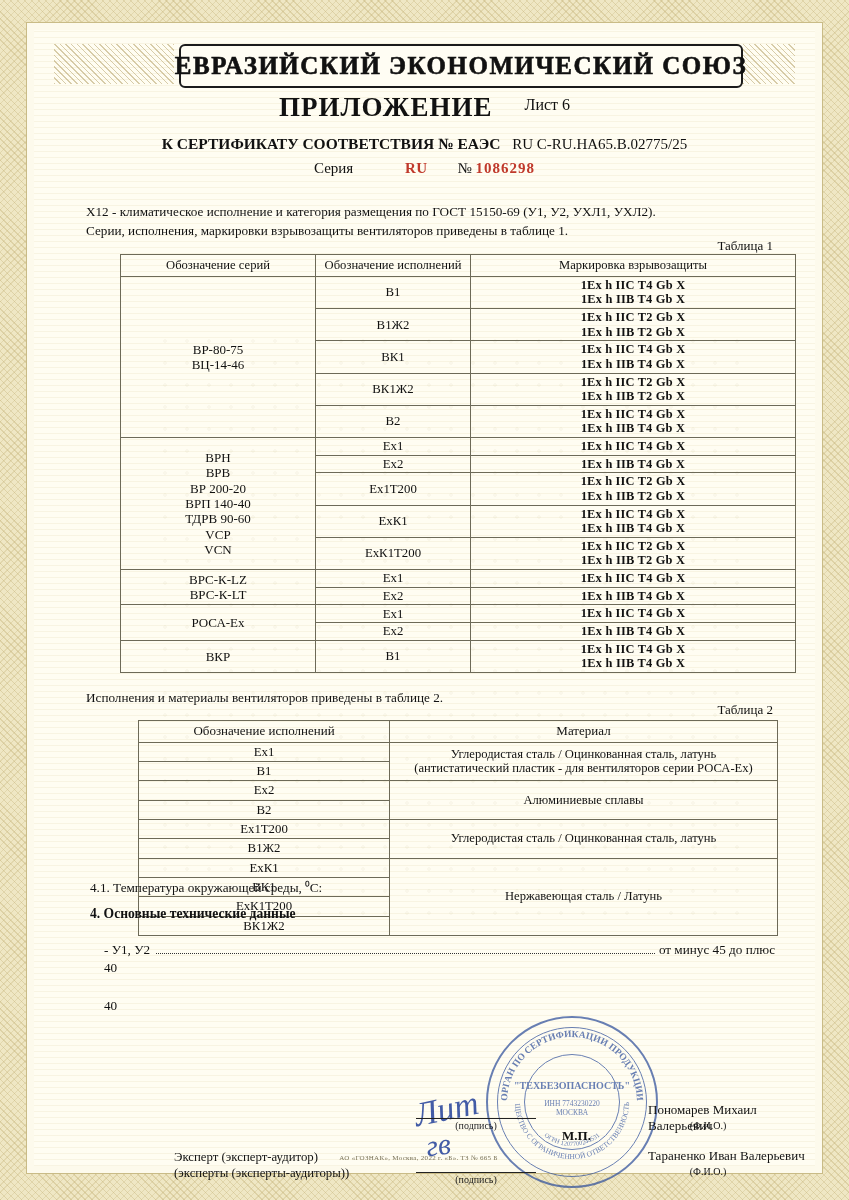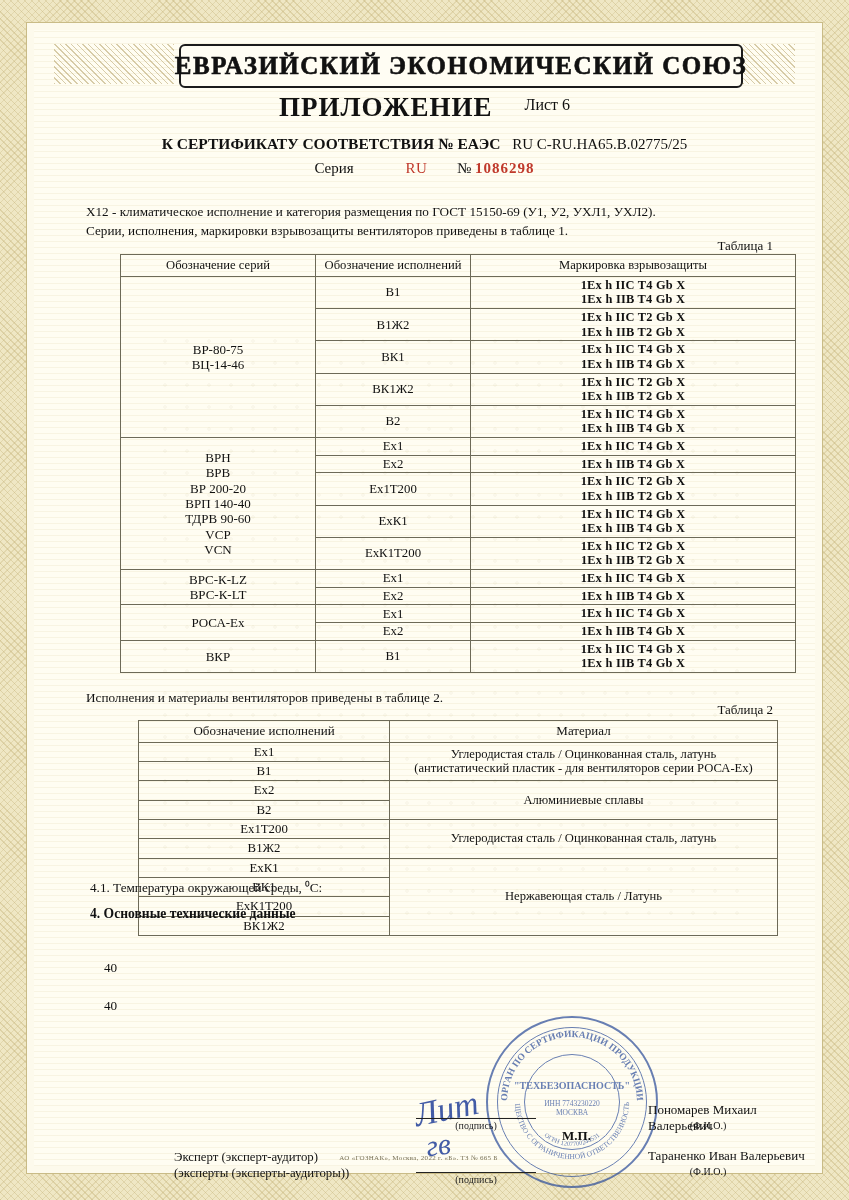--- a/index.html
+++ b/index.html
@@ -127,21 +127,21 @@
     left: 0;
     right: 0;
     top: 130px;
     text-align: center;
     font-size: 15px;
     color: #111;
   }
   .series-row .lbl { color: #111; }
   .series-row .red {
     color: #c0392b;
-    font-weight: normal;
+    font-weight: bold;
     letter-spacing: 0.5px;
     margin-left: 48px;
   }
   .series-row .numlbl { margin-left: 26px; }
   .series-row .rednum {
     color: #c0392b;
     font-weight: bold;
     letter-spacing: 1px;
   }
 
@@ -627,20 +627,25 @@
             </tr>
             <tr>
               <td>ВК1Ж2</td>
             </tr>
           </tbody>
       </table>
 
       <div class="sect-title" id="sect4">4.  Основные технические данные</div>
       <div class="sect-line" id="sect41">4.1.  Температура окружающей среды, ⁰С:</div>
 
+      <div class="dotline" id="t-u12">
+        <span>- У1, У2</span>
+        <span class="lead"></span>
+        <span>от минус 45 до плюс</span>
+      </div>
       <div class="dotline" id="t-u12v">
         <span>40</span>
       </div>
 
       <div class="dotline" id="t-uhlv">
         <span>40</span>
       </div>
 
       <div class="stamp">
         <svg viewBox="0 0 168 168">

